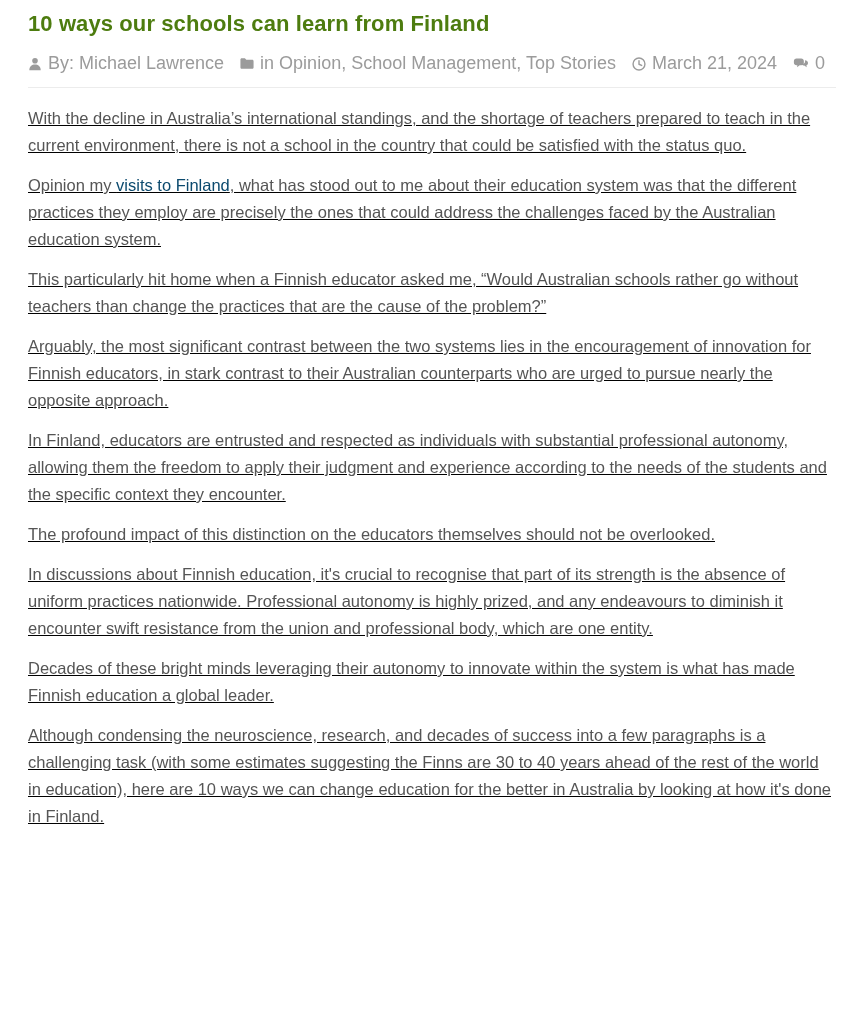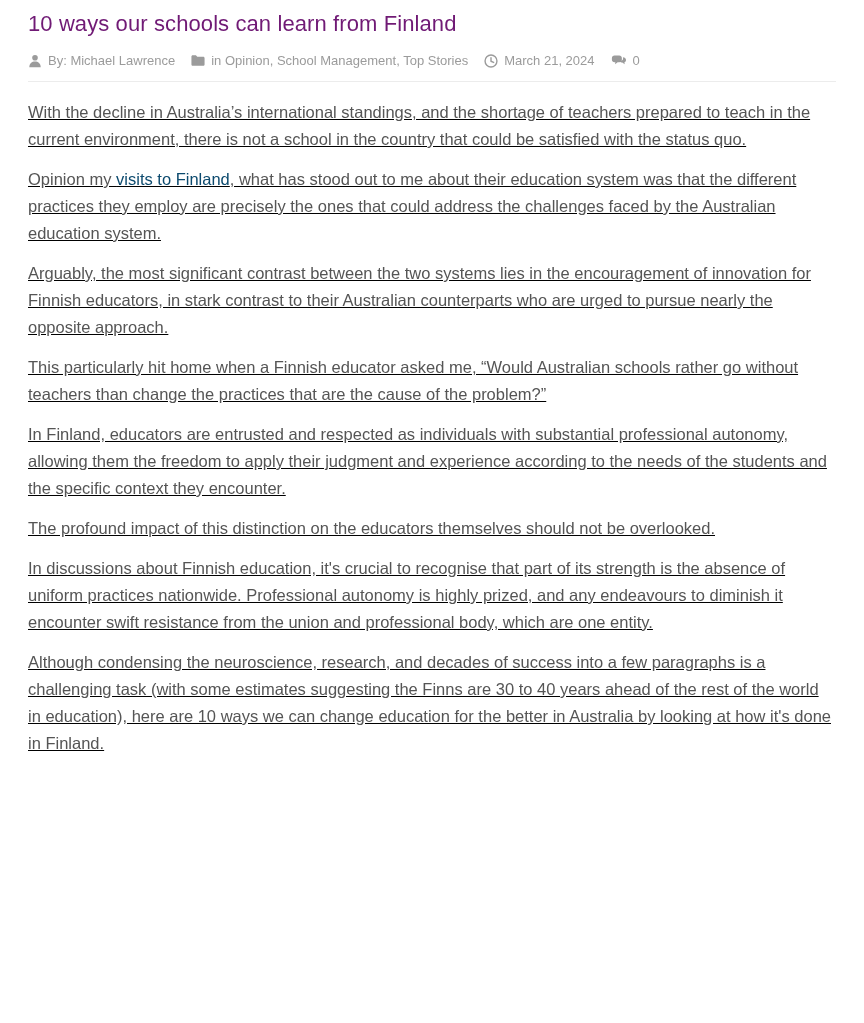--- a/index.html
+++ b/index.html
@@ -7,32 +7,32 @@
   body {
     width: 864px;
     font-family: "Liberation Sans", "DejaVu Sans", sans-serif;
     -webkit-font-smoothing: antialiased;
   }
   .article-wrap {
     padding: 10px 28px 8px 28px;
   }
   h1.post-title {
     font-size: 22px;
-    font-weight: 400;
-    color: #701a75;
+    font-weight: 700;
+    color: #4d7c0f;
     line-height: 28px;
     letter-spacing: 0.1px;
     cursor: pointer;
   }
   .post-meta {
     display: flex;
     align-items: center;
     gap: 16px;
     margin-top: 15px;
-    font-size: 13px;
+    font-size: 18px;
     color: #9b9b9b;
   }
   .meta-item {
     display: flex;
     align-items: center;
     gap: 6px;
     white-space: nowrap;
   }
   .meta-item svg { display: block; }
   .meta-divider {
@@ -103,21 +103,22 @@
       <span>0</span>
     </span>
 
   </div>
 
   <div class="meta-divider"></div>
 
   <div class="post-body">
     <p>With the decline in Australia’s international standings, and the shortage of teachers prepared to teach in the current environment, there is not a school in the country that could be satisfied with the status quo.</p>
     <p><span>Opinion my </span><a class="inline-link">visits to Finland</a><span>, what has stood out to me about their education system was that the different practices they employ are precisely the ones that could address the challenges faced by the Australian education system.</span></p>
+    <p>This particularly hit home when a Finnish educator asked me, “Would Australian schools rather go without teachers than change the practices that are the cause of the problem?”</p>
     <p>Arguably, the most significant contrast between the two systems lies in the encouragement of innovation for Finnish educators, in stark contrast to their Australian counterparts who are urged to pursue nearly the opposite approach.</p>
-    <p>This particularly hit home when a Finnish educator asked me, “Would Australian schools rather go without teachers than change the practices that are the cause of the problem?”</p>
     <p>In Finland, educators are entrusted and respected as individuals with substantial professional autonomy, allowing them the freedom to apply their judgment and experience according to the needs of the students and the specific context they encounter.</p>
     <p>The profound impact of this distinction on the educators themselves should not be overlooked.</p>
     <p>In discussions about Finnish education, it's crucial to recognise that part of its strength is the absence of uniform practices nationwide. Professional autonomy is highly prized, and any endeavours to diminish it encounter swift resistance from the union and professional body, which are one entity.</p>
+    <p>Decades of these bright minds leveraging their autonomy to innovate within the system is what has made Finnish education a global leader.</p>
     <p>Although condensing the neuroscience, research, and decades of success into a few paragraphs is a challenging task (with some estimates suggesting the Finns are 30 to 40 years ahead of the rest of the world in education), here are 10 ways we can change education for the better in Australia by looking at how it's done in Finland.</p>
   </div>
 
 </div>
 
 </body></html>

